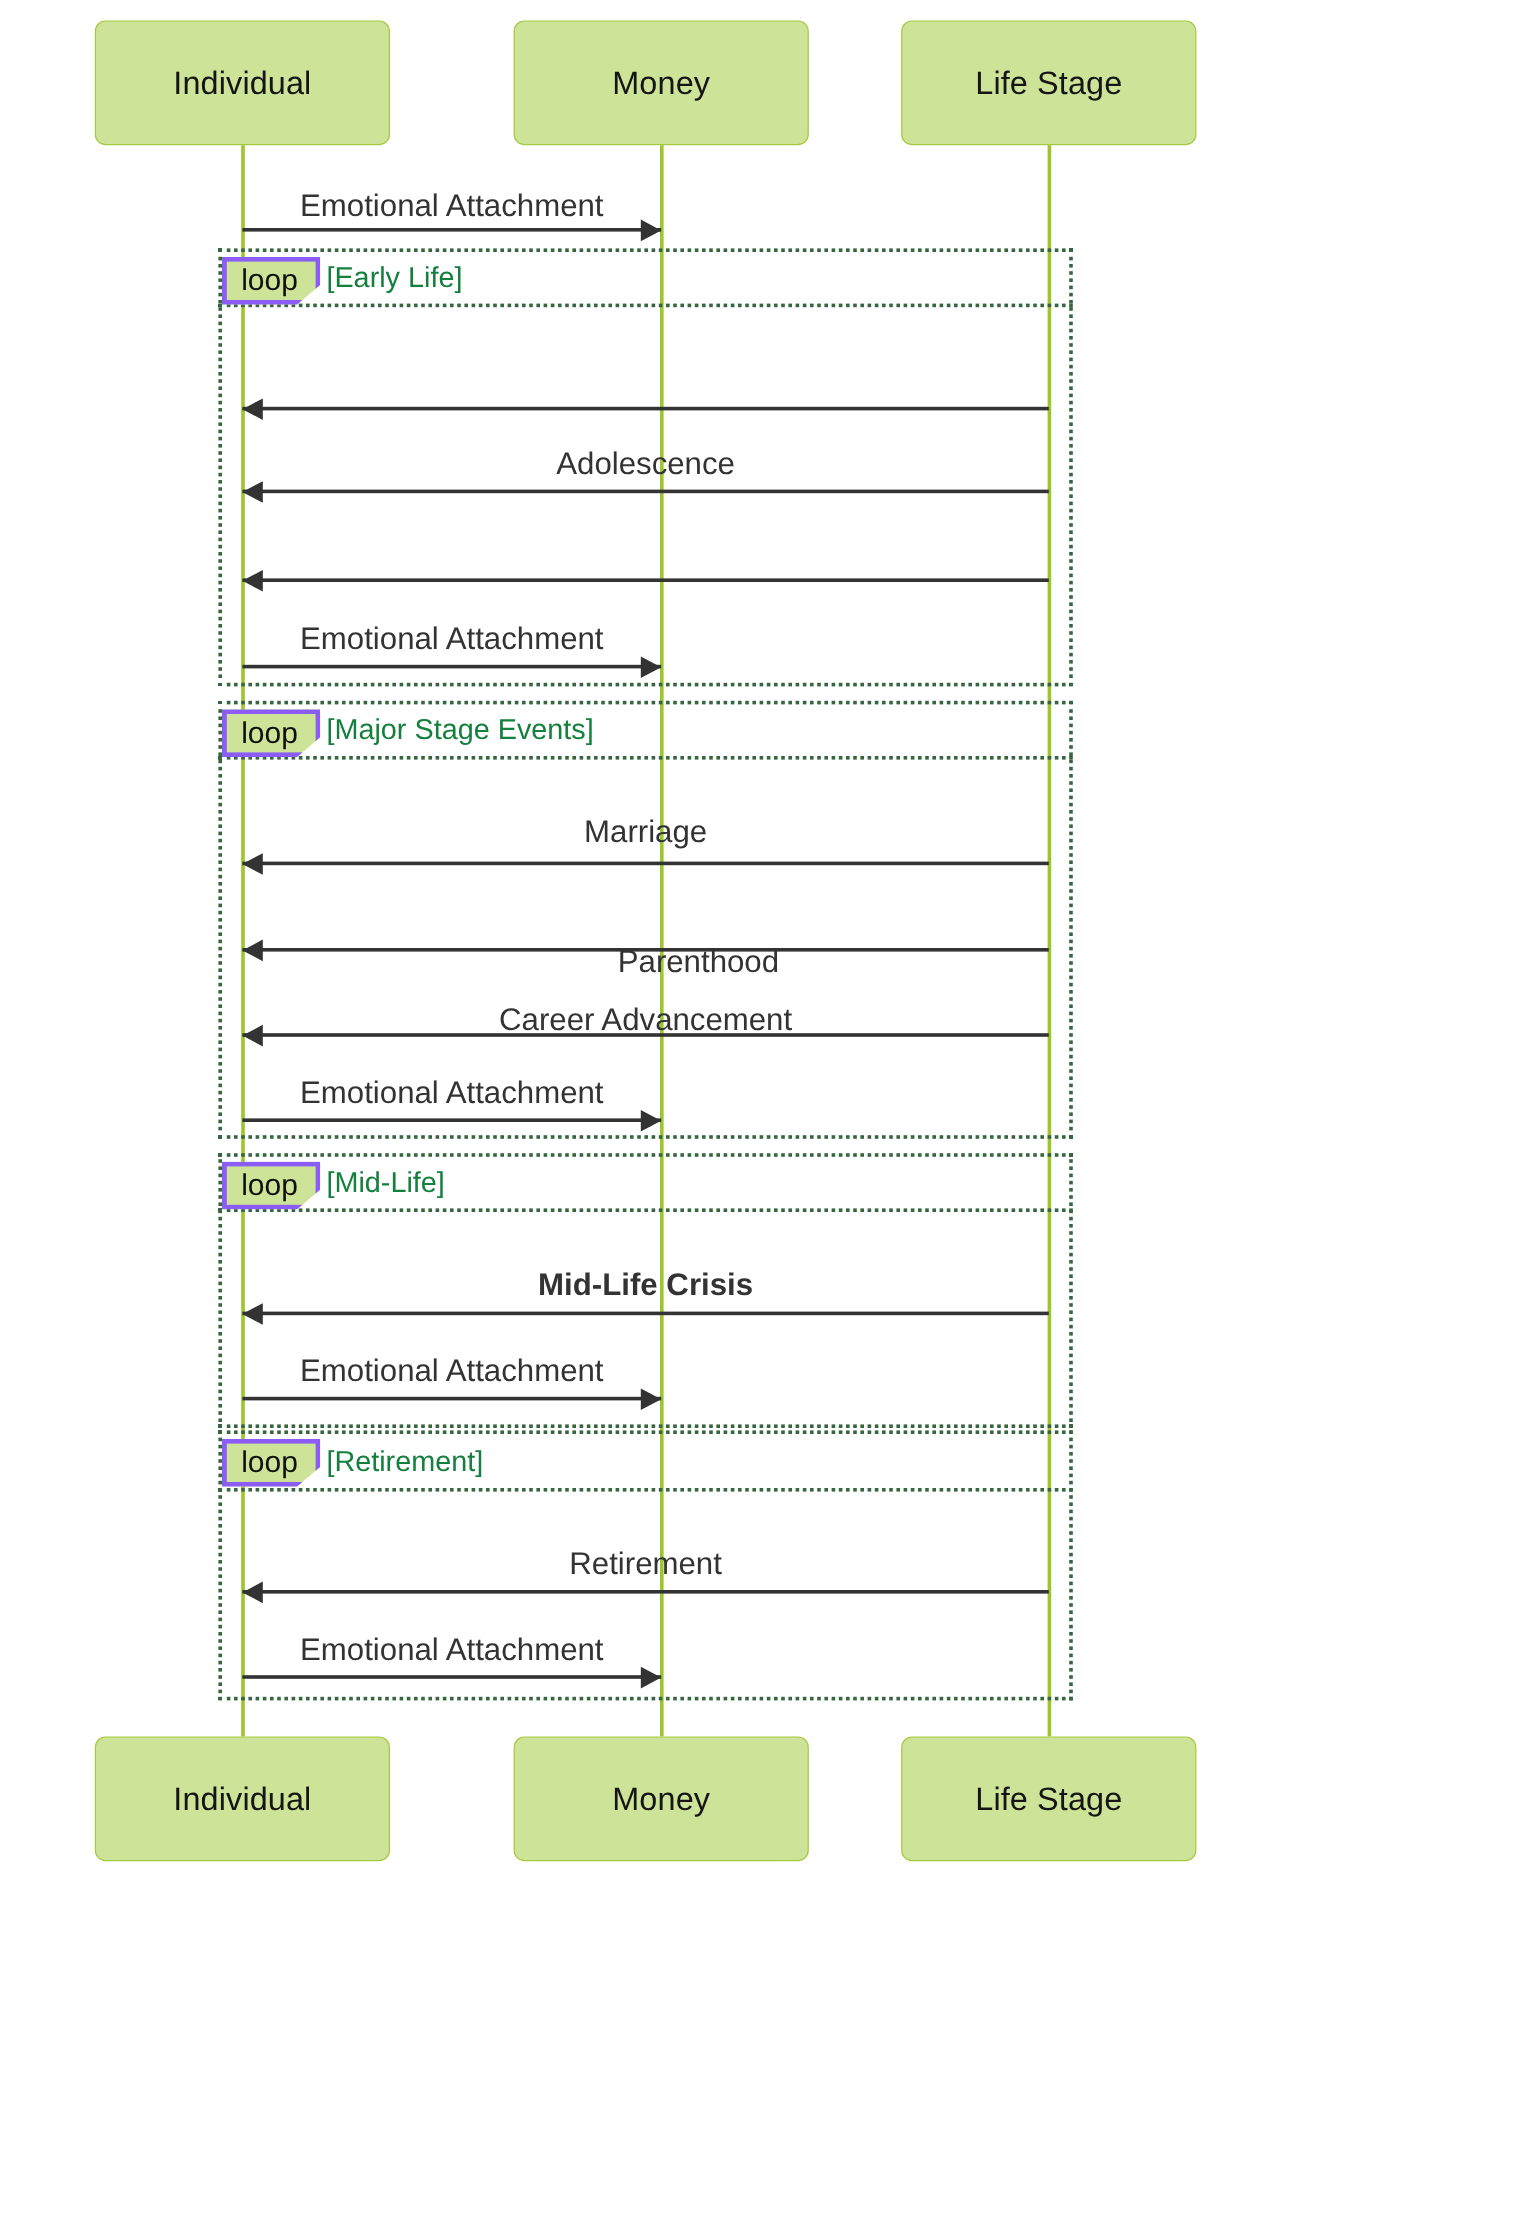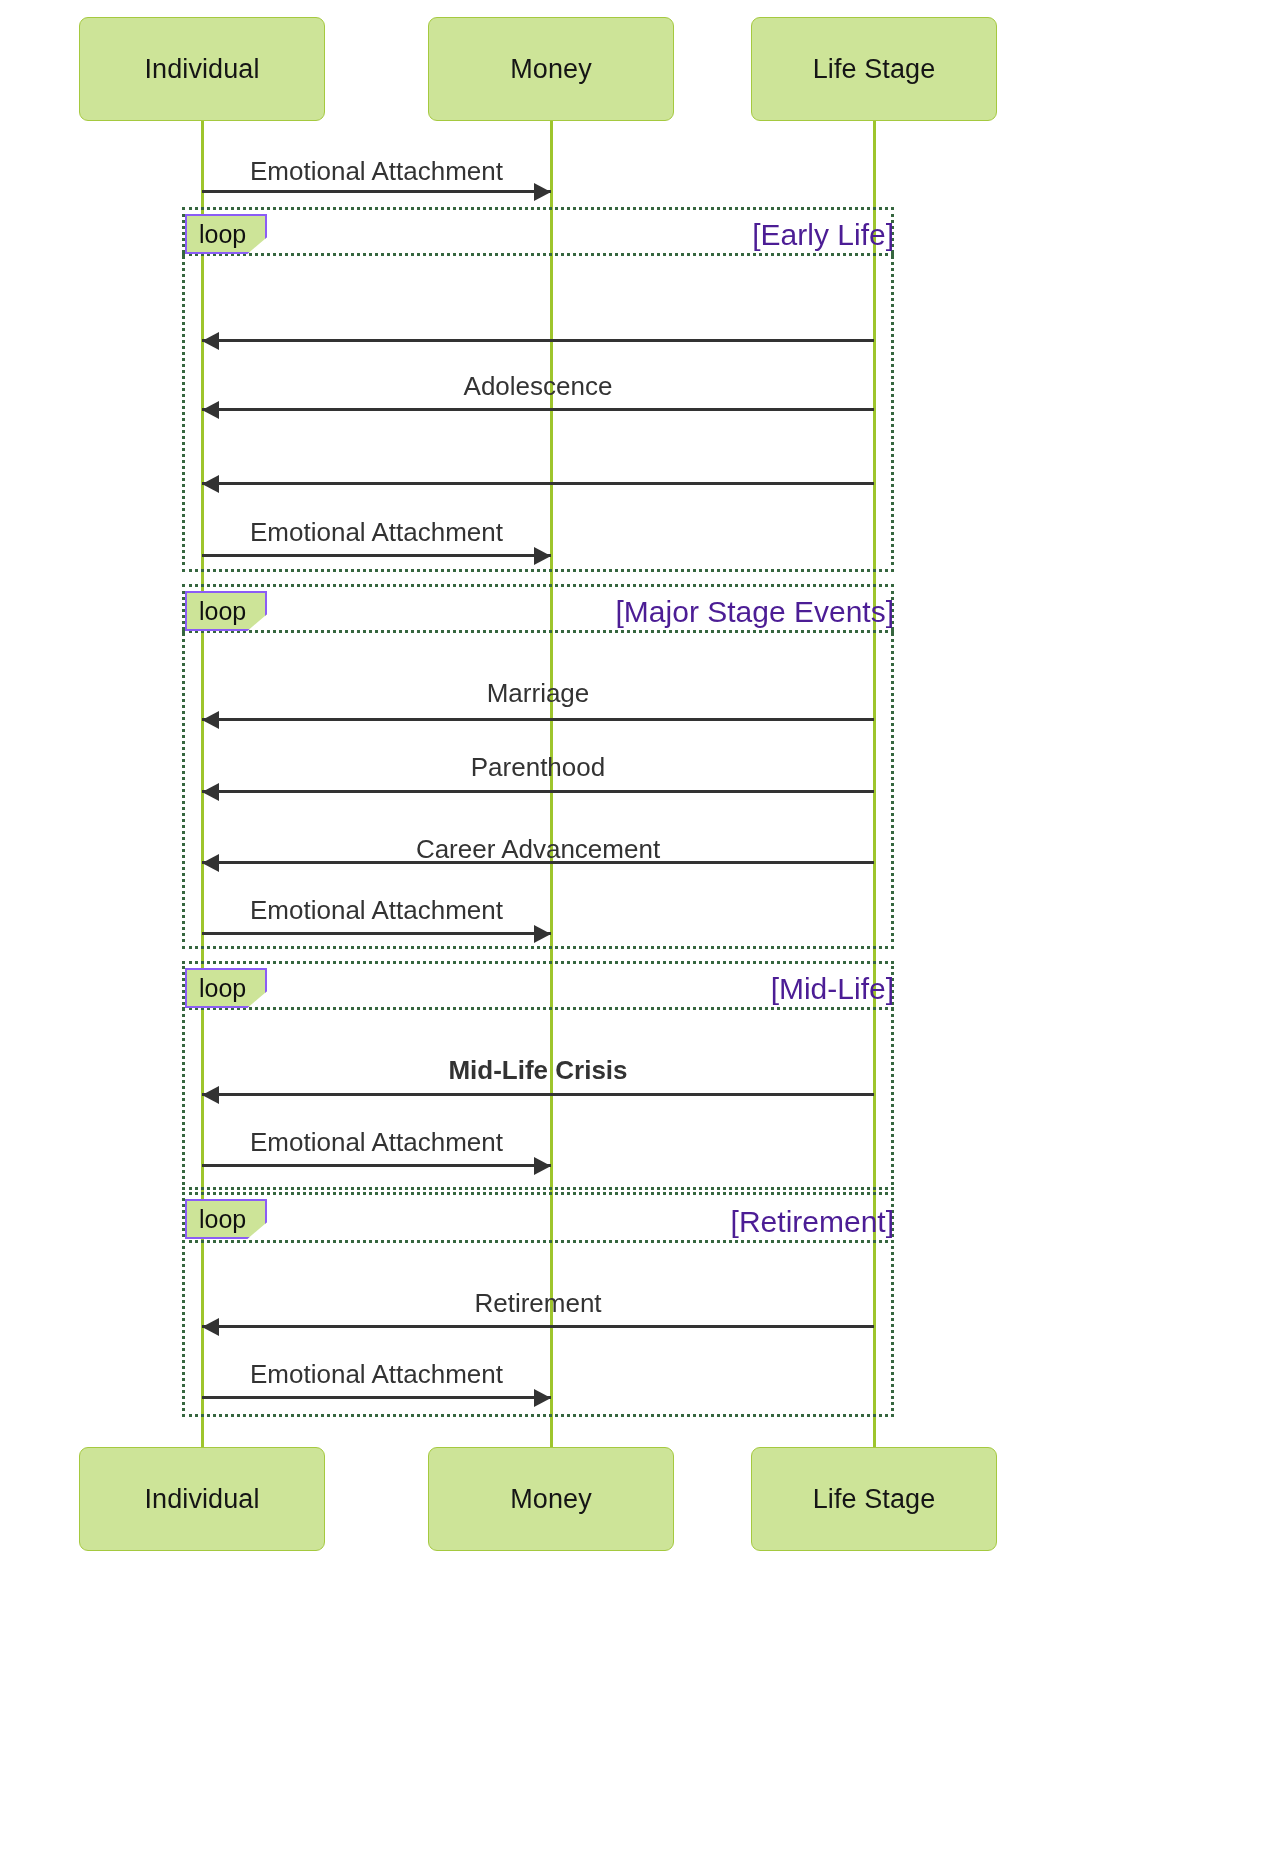--- a/index.html
+++ b/index.html
@@ -51,38 +51,38 @@
   .loop-divider{
     position:absolute;
     height:0;
     border-top:3px dotted #36663f;
     z-index:4;
   }
   .loop-tag{
     position:absolute;
     box-sizing:border-box;
     background:#cde498;
-    border:2px solid #8b5cf6;
+    border:4px solid #8b5cf6;
     color:#101010;
     font-size:25px;
     line-height:1;
     display:flex;
     align-items:center;
     padding-left:12px;
     -webkit-clip-path:polygon(0 0, 100% 0, 100% 58%, 76% 100%, 0 100%);
     clip-path:polygon(0 0, 100% 0, 100% 58%, 76% 100%, 0 100%);
     z-index:7;
   }
   .loop-title{
     position:absolute;
-    color:#4c1d95;
-    font-size:30px;
+    color:#15803d;
+    font-size:24px;
     line-height:1;
     white-space:nowrap;
-    text-align:right;
+    text-align:left;
     z-index:5;
   }
 
   
   .msg-line{
     position:absolute;
     height:0;
     border-top:3px solid #333333;
     z-index:5;
   }
@@ -171,21 +171,21 @@
     <div class="msg-line" style="left: 202px; top: 482px; width: 672px;"></div>
     <div class="arrow-head left" style="top: 474.5px; left: 202px;"></div>
     <div class="msg-line" style="left: 202px; top: 554px; width: 349px;"></div>
     <div class="arrow-head right" style="top: 546.5px; left: 534px;"></div>
     <div class="msg-label" style="left: 202px; top: 519px; width: 349px;">Emotional Attachment</div>
     <div class="msg-line" style="left: 202px; top: 718px; width: 672px;"></div>
     <div class="arrow-head left" style="top: 710.5px; left: 202px;"></div>
     <div class="msg-label" style="left: 202px; top: 680px; width: 672px;">Marriage</div>
     <div class="msg-line" style="left: 202px; top: 790px; width: 672px;"></div>
     <div class="arrow-head left" style="top: 782.5px; left: 202px;"></div>
-    <div class="msg-label" style="left: 202px; top: 754px; width: 672px;">Parenthood</div>
+    <div class="msg-label" style="left: 202px; top: 788px; width: 672px; padding-left: 44px;">Parenthood</div>
     <div class="msg-line" style="left: 202px; top: 861px; width: 672px;"></div>
     <div class="arrow-head left" style="top: 853.5px; left: 202px;"></div>
     <div class="msg-label" style="left: 202px; top: 836px; width: 672px;">Career Advancement</div>
     <div class="msg-line" style="left: 202px; top: 932px; width: 349px;"></div>
     <div class="arrow-head right" style="top: 924.5px; left: 534px;"></div>
     <div class="msg-label" style="left: 202px; top: 897px; width: 349px;">Emotional Attachment</div>
     <div class="msg-line" style="left: 202px; top: 1093px; width: 672px;"></div>
     <div class="arrow-head left" style="top: 1085.5px; left: 202px;"></div>
     <div class="msg-label" style="left: 202px; top: 1057px; width: 672px; font-weight: bold;">Mid-Life Crisis</div>
     <div class="msg-line" style="left: 202px; top: 1164px; width: 349px;"></div>

